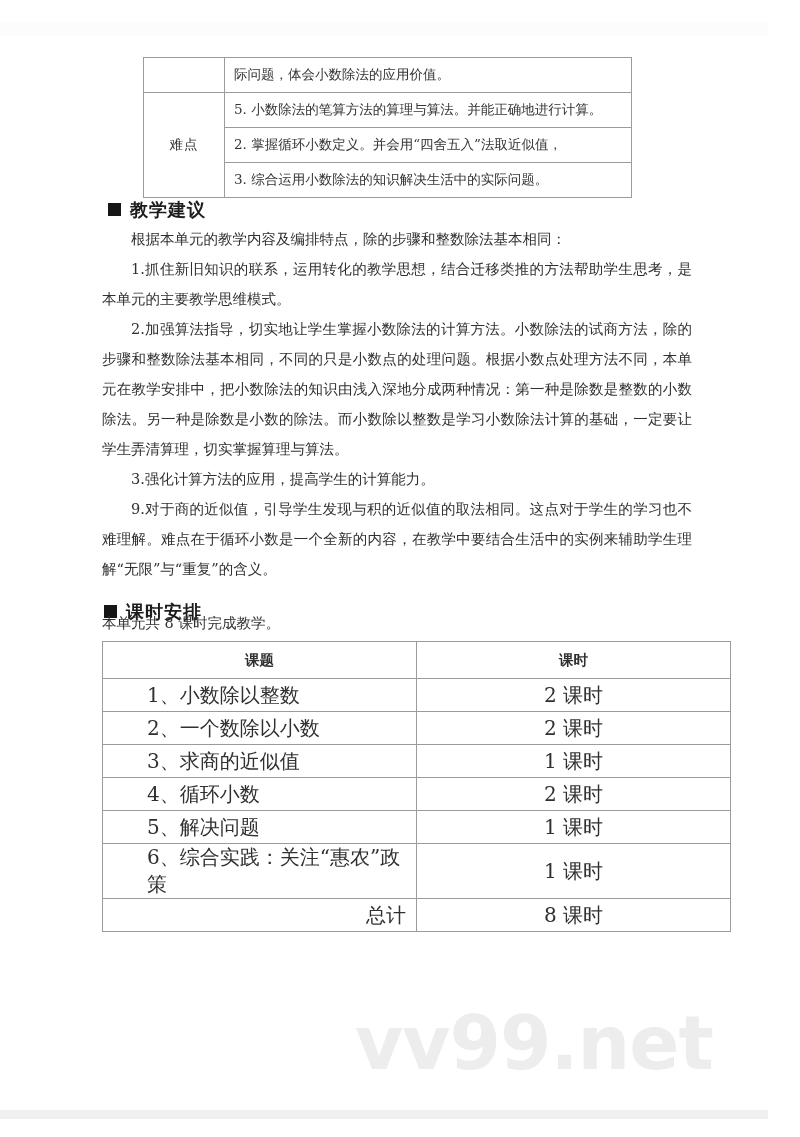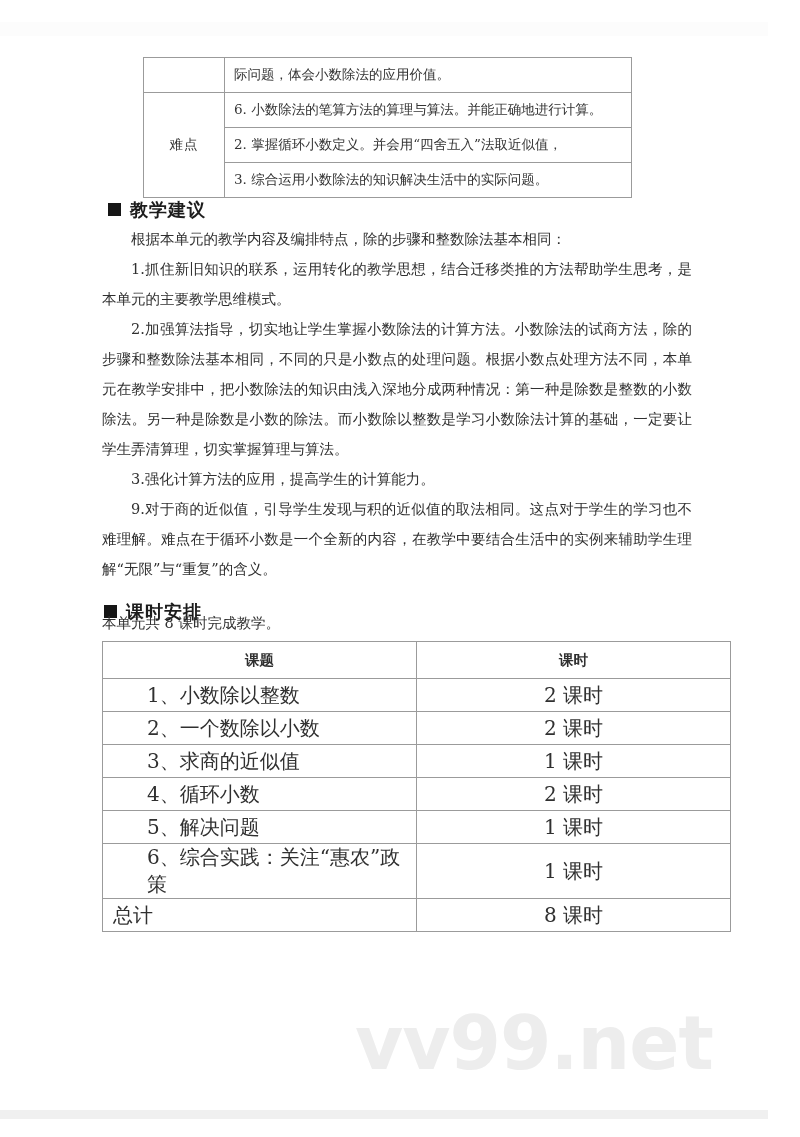--- a/index.html
+++ b/index.html
@@ -154,21 +154,21 @@
     height: 36px;
     margin-left: 36px;
   }
   .table-schedule .col-topic { width: 293px; }
   .table-schedule .col-hours { width: 293px; }
   .table-schedule td.topic {
     text-align: left;
     padding-left: 44px;
   }
   .table-schedule td.topic.center {
-    text-align: left;
+    text-align: right;
     padding-left: 10px;
   }
   .table-schedule td.hours {
     text-align: center;
   }
 </style>
 </head>
 <body>
 
 <div class="page">
@@ -176,21 +176,21 @@
   <div class="scan-band-top"></div>
 
   <table class="table-difficulty">
     <tbody>
       <tr class="row-first">
         <td class="col-label"></td>
         <td class="cell-text">际问题，体会小数除法的应用价值。</td>
       </tr>
       <tr>
         <td class="col-label" rowspan="3">难点</td>
-        <td class="cell-text">6. 小数除法的笔算方法的算理与算法。并能正确地进行计算。</td>
+        <td class="cell-text">5. 小数除法的笔算方法的算理与算法。并能正确地进行计算。</td>
       </tr>
       <tr>
         <td class="cell-text">2. 掌握循环小数定义。并会用“四舍五入”法取近似值，</td>
       </tr>
       <tr>
         <td class="cell-text">3. 综合运用小数除法的知识解决生活中的实际问题。</td>
       </tr>
     </tbody>
   </table>
 

